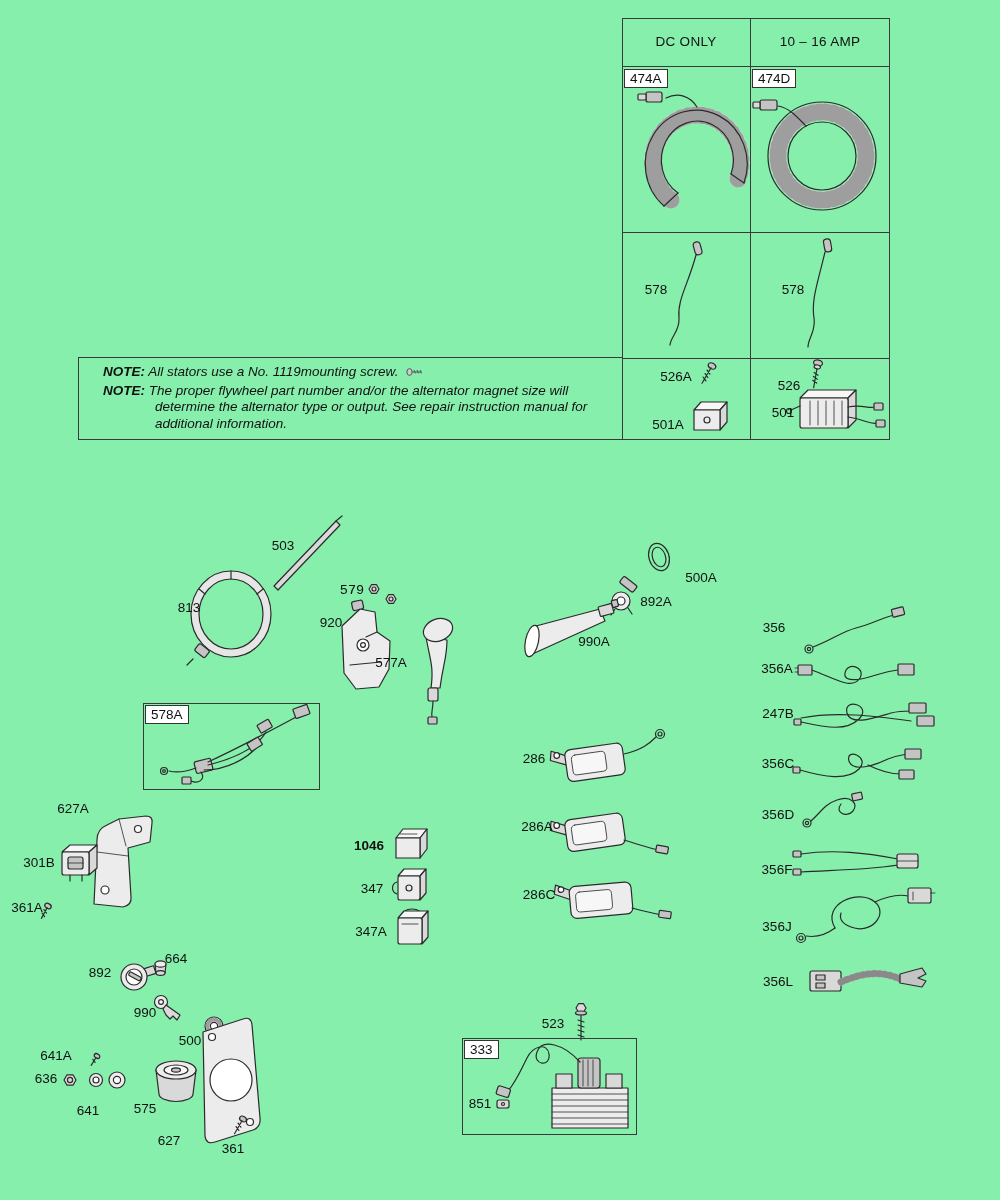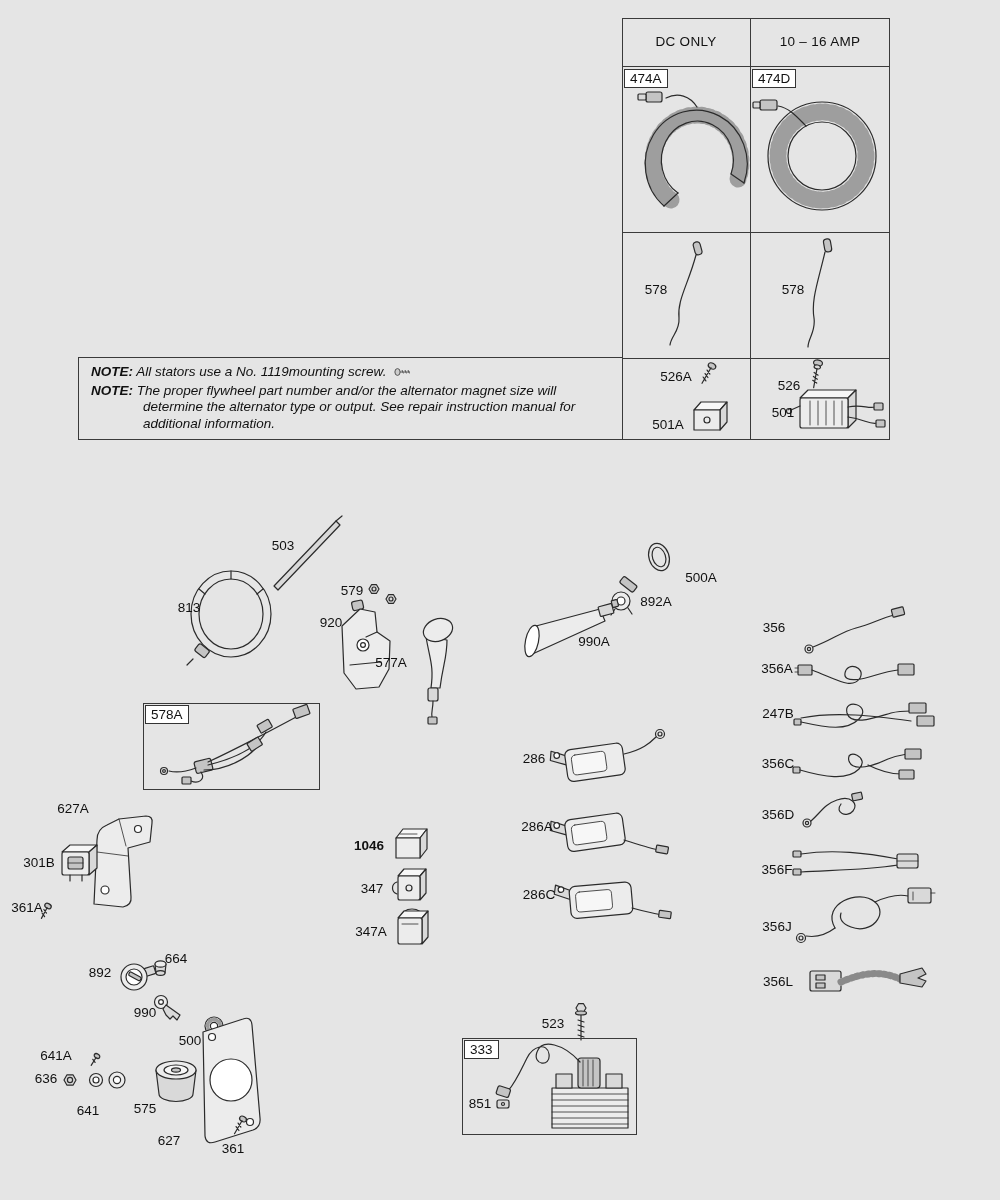--- a/index.html
+++ b/index.html
@@ -1,17 +1,17 @@
 <!DOCTYPE html>
 <html><head>
 <meta charset="utf-8">
 <style>
   html,body { margin:0; padding:0; background:#ffffff; }
   #canvas {
-    position:relative; width:1000px; height:1200px; background:#e5e5e5;
+    position:relative; width:1000px; height:1200px; background:#86efac;
     font-family:"Liberation Sans", sans-serif; color:#111; overflow:hidden;
   }
   #art { position:absolute; left:0; top:0; }
   
   #art path, #art rect, #art circle, #art ellipse, #art line, #art polygon {
     stroke:#2b2b2b; stroke-width:1.2; fill:none; stroke-linecap:round; stroke-linejoin:round;
   }
   #art .f1 { fill:#ececec; } #art .f2 { fill:#d9d9d9; } #art .f3 { fill:#c4c4c4; }
   #art .f4 { fill:#f7f7f7; } #art .fw { fill:#ffffff; }
   #art .thin { stroke-width:0.8; }
@@ -25,21 +25,21 @@
   .box   { position:absolute; border:1.5px solid #3a3a3a; box-sizing:border-box; }
   .hline { position:absolute; height:0; border-top:1.5px solid #3a3a3a; }
   .vline { position:absolute; width:0; border-left:1.5px solid #3a3a3a; }
 
   .thead { position:absolute; height:48px; line-height:48px; text-align:center;
            font-size:13.5px; letter-spacing:0.3px; }
 
   #note-box { position:absolute; left:78px; top:357px; width:545px; height:83px;
     border:1.5px solid #3a3a3a; box-sizing:border-box; padding:6px 10px 4px 12px;
     font-size:13.5px; line-height:1.24; }
-  .note-line { margin:0 0 2px 0; padding-left:52px; text-indent:-52px; font-style:italic; }
+  .note-line { margin:0 0 2px 12px; padding-left:52px; text-indent:-52px; font-style:italic; }
   .note-prefix { font-weight:bold; font-style:italic; }
   .note-screw { vertical-align:middle; margin-left:8px; }
 
   .plabel { position:absolute; transform:translate(-50%,-50%); font-size:13.5px;
             white-space:nowrap; }
   .blabel { position:absolute; font-size:13.5px; border:1.4px solid #333;
             padding:1px 5px; background:#fff; white-space:nowrap; }
 </style>
 </head>
 <body>
@@ -411,21 +411,21 @@
 
   <div id="labels-layer">
       <div class="plabel" style="left: 656px; top: 289px;">578</div>
       <div class="plabel" style="left: 793px; top: 289px;">578</div>
       <div class="plabel" style="left: 676px; top: 376px;">526A</div>
       <div class="plabel" style="left: 668px; top: 424px;">501A</div>
       <div class="plabel" style="left: 789px; top: 385px;">526</div>
       <div class="plabel" style="left: 783px; top: 412px;">501</div>
       <div class="plabel" style="left: 283px; top: 545px;">503</div>
       <div class="plabel" style="left: 189px; top: 607px;">813</div>
-      <div class="plabel" style="left: 352px; top: 590px;">579</div>
+      <div class="plabel" style="left: 352px; top: 590px; font-family: Liberation Mono, monospace;">579</div>
       <div class="plabel" style="left: 331px; top: 622px;">920</div>
       <div class="plabel" style="left: 391px; top: 662px;">577A</div>
       <div class="plabel" style="left: 701px; top: 577px;">500A</div>
       <div class="plabel" style="left: 656px; top: 601px;">892A</div>
       <div class="plabel" style="left: 594px; top: 641px;">990A</div>
       <div class="plabel" style="left: 774px; top: 627px;">356</div>
       <div class="plabel" style="left: 777px; top: 668px;">356A</div>
       <div class="plabel" style="left: 778px; top: 713px;">247B</div>
       <div class="plabel" style="left: 778px; top: 763px;">356C</div>
       <div class="plabel" style="left: 778px; top: 814px;">356D</div>

